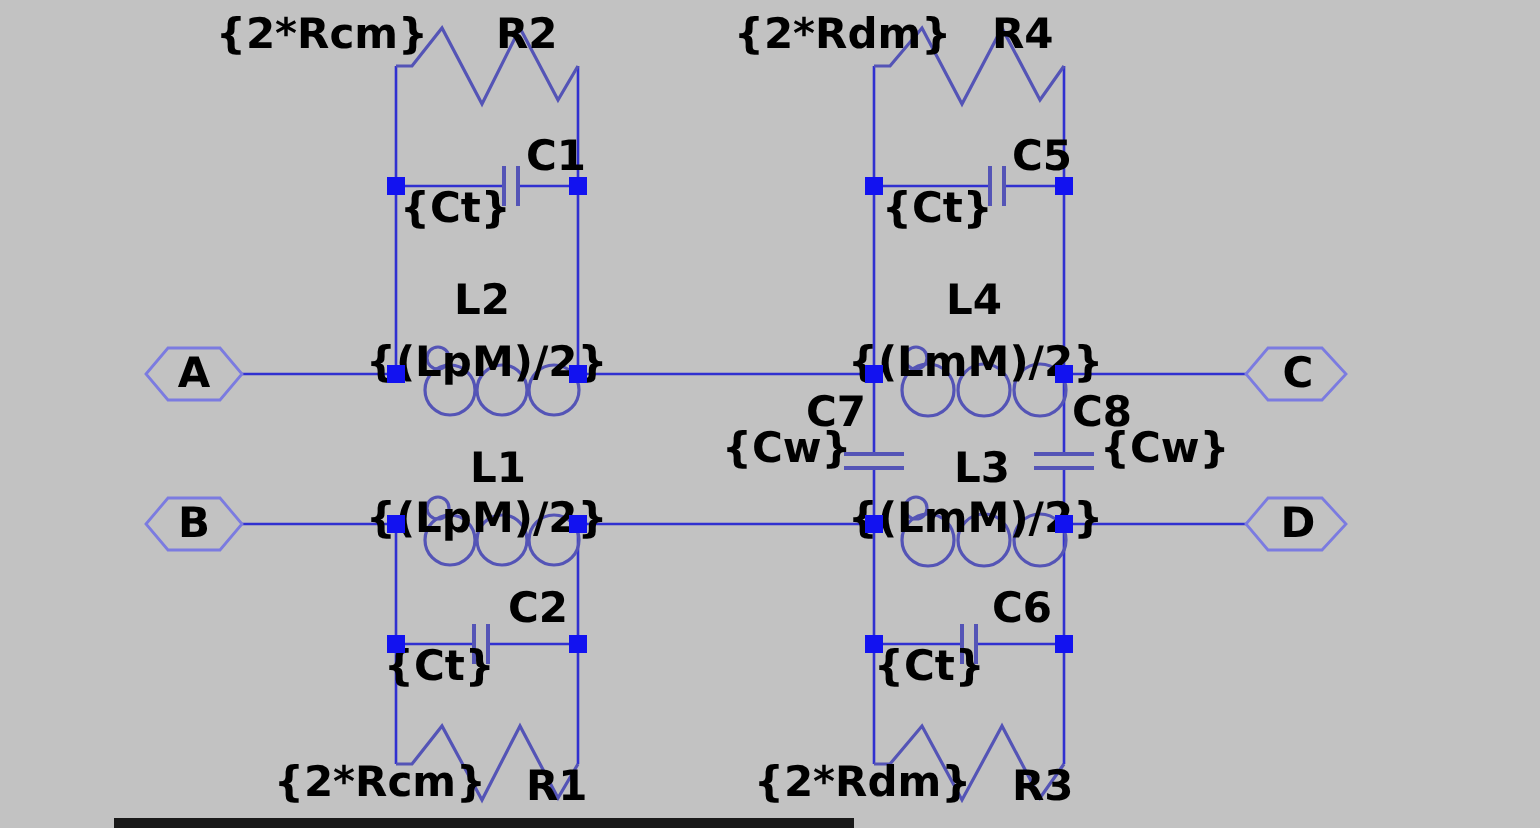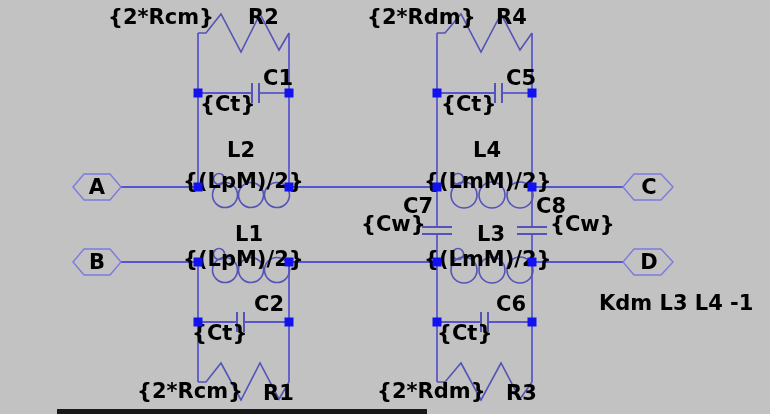--- a/index.html
+++ b/index.html
@@ -149,21 +149,20 @@
 
     <div class="lbl" style="left:235px;top:223px">L1</div>
     <div class="lbl" style="left:183px;top:248px">{(LpM)/2}</div>
     <div class="lbl" style="left:477px;top:223px">L3</div>
     <div class="lbl" style="left:424px;top:248px">{(LmM)/2}</div>
 
     <div class="lbl" style="left:254px;top:293px">C2</div>
     <div class="lbl" style="left:192px;top:322px">{Ct}</div>
     <div class="lbl" style="left:496px;top:293px">C6</div>
     <div class="lbl" style="left:437px;top:322px">{Ct}</div>
-    <div class="lbl" style="left:599px;top:292px">Kdm L3 L4 -1</div>
 
     <div class="lbl" style="left:137px;top:380px">{2*Rcm}</div>
     <div class="lbl" style="left:263px;top:382px">R1</div>
     <div class="lbl" style="left:377px;top:380px">{2*Rdm}</div>
     <div class="lbl" style="left:506px;top:382px">R3</div>
 
     <div class="port-letter" style="left:97px;top:187px">A</div>
     <div class="port-letter" style="left:97px;top:262px">B</div>
     <div class="port-letter" style="left:649px;top:187px">C</div>
     <div class="port-letter" style="left:649px;top:262px">D</div>

